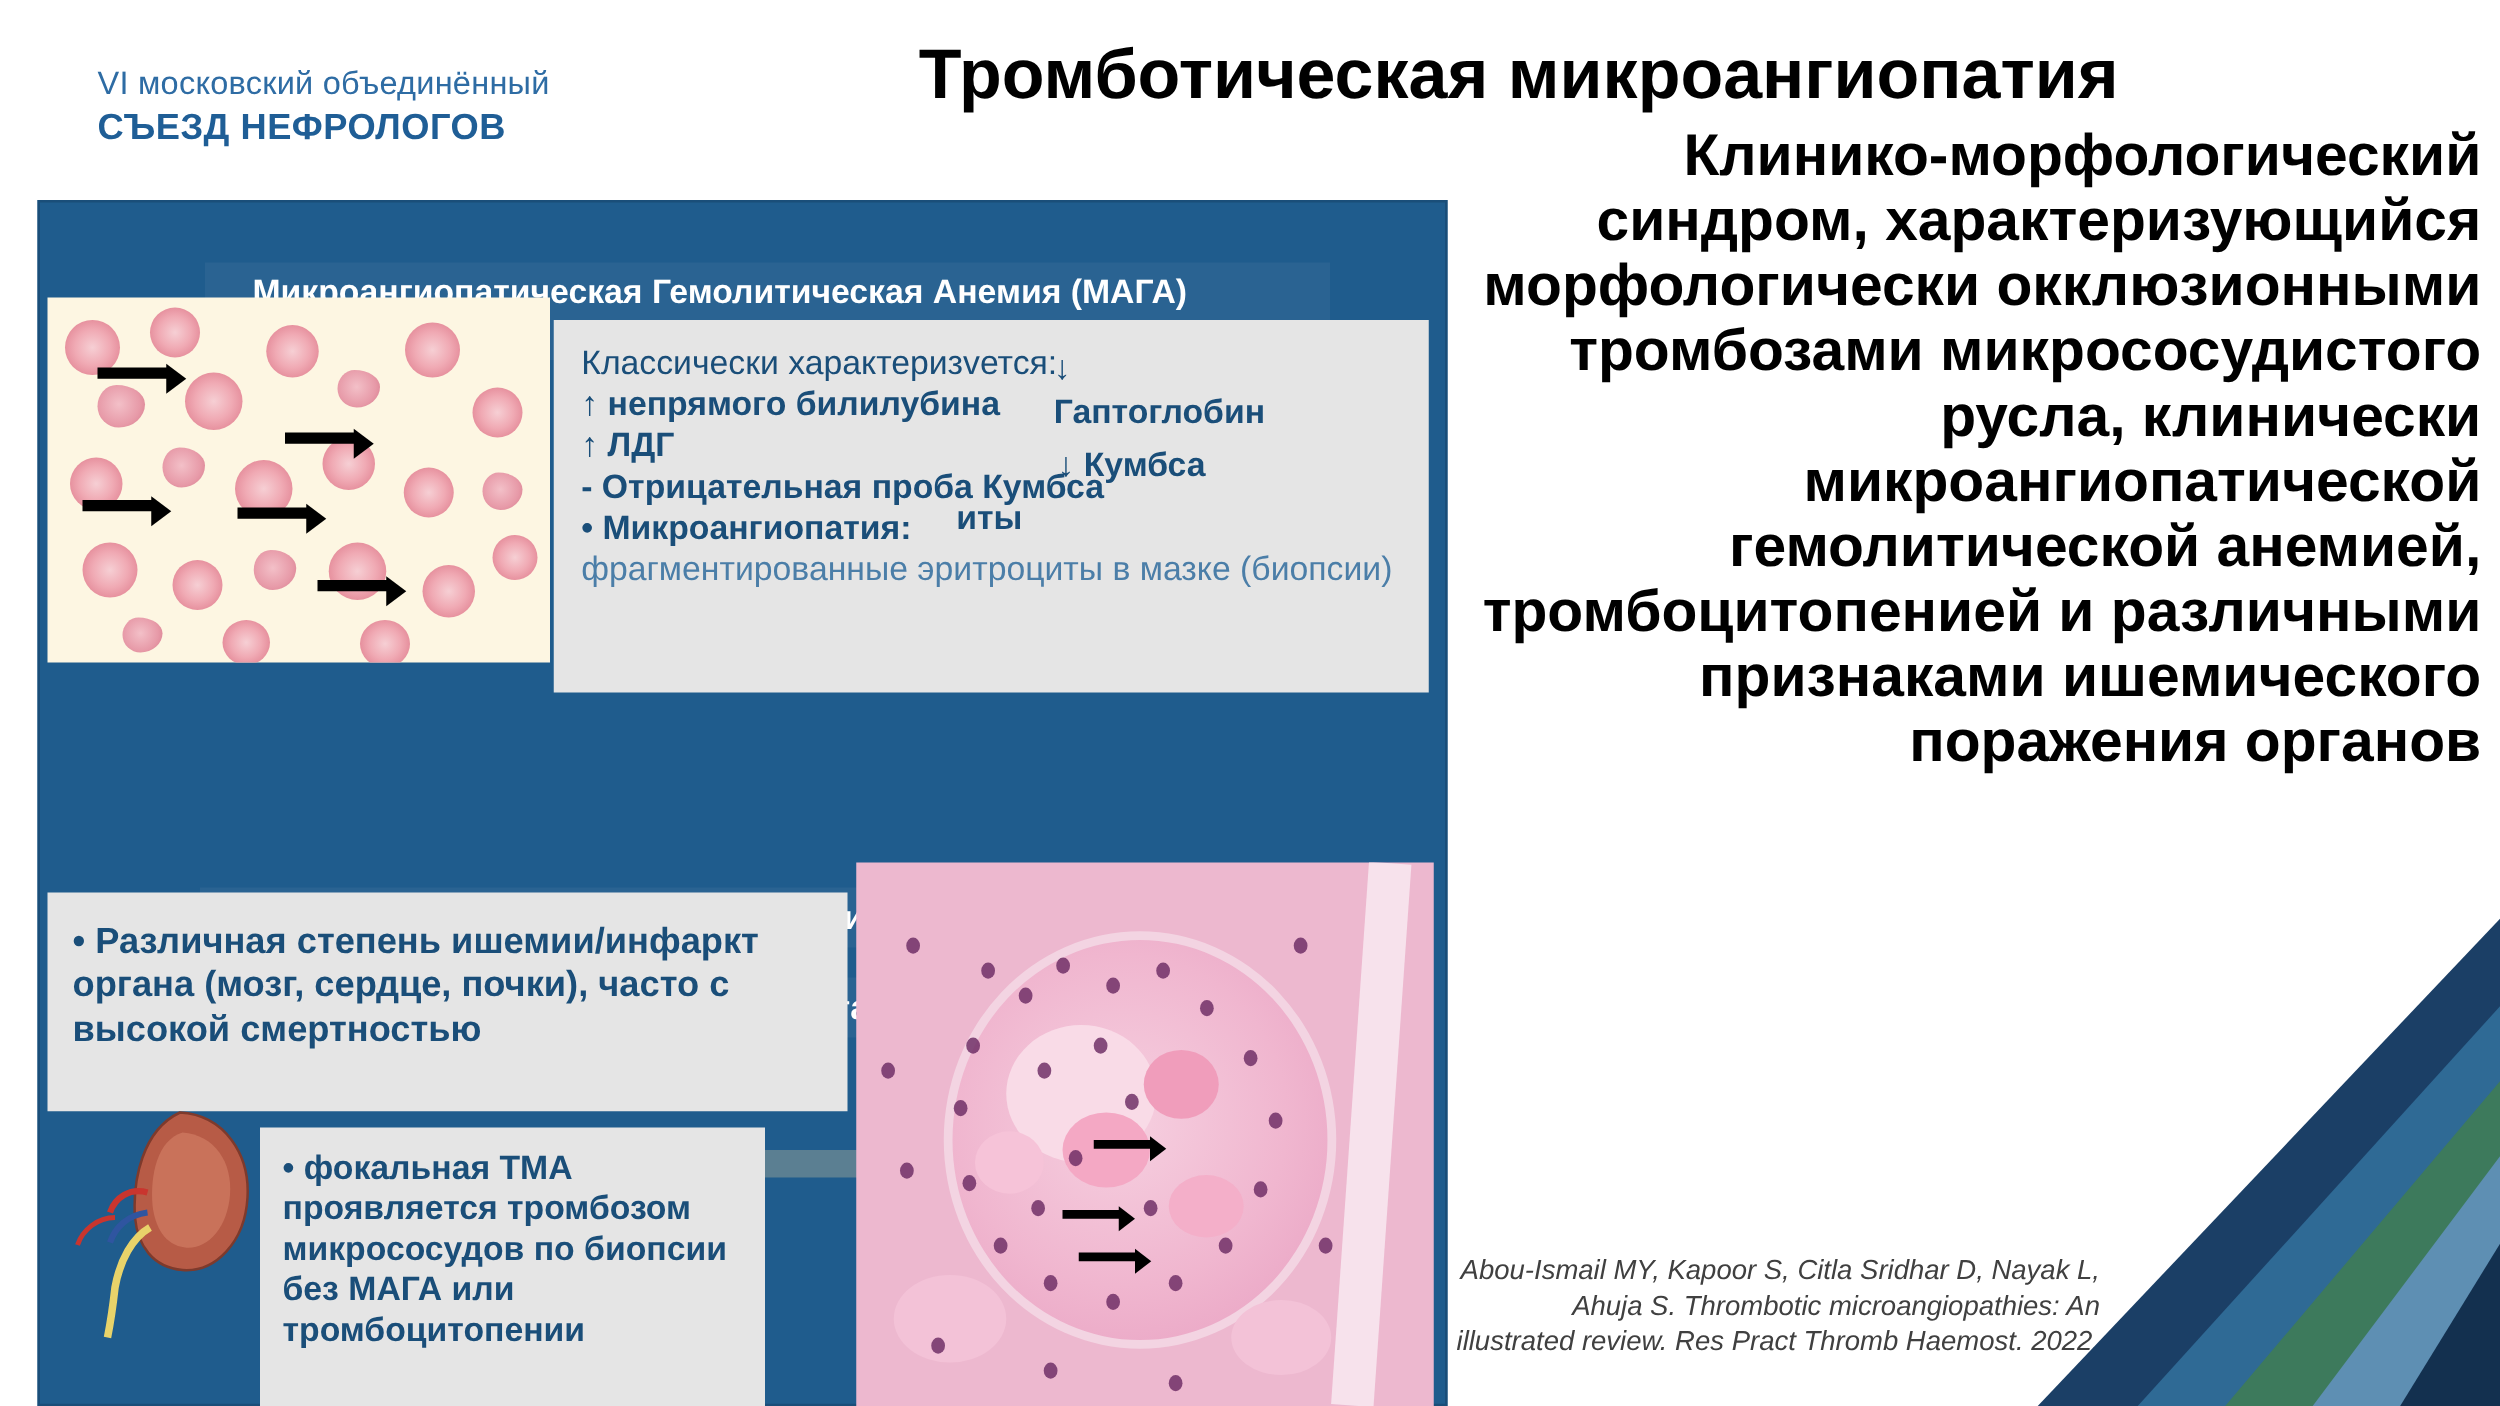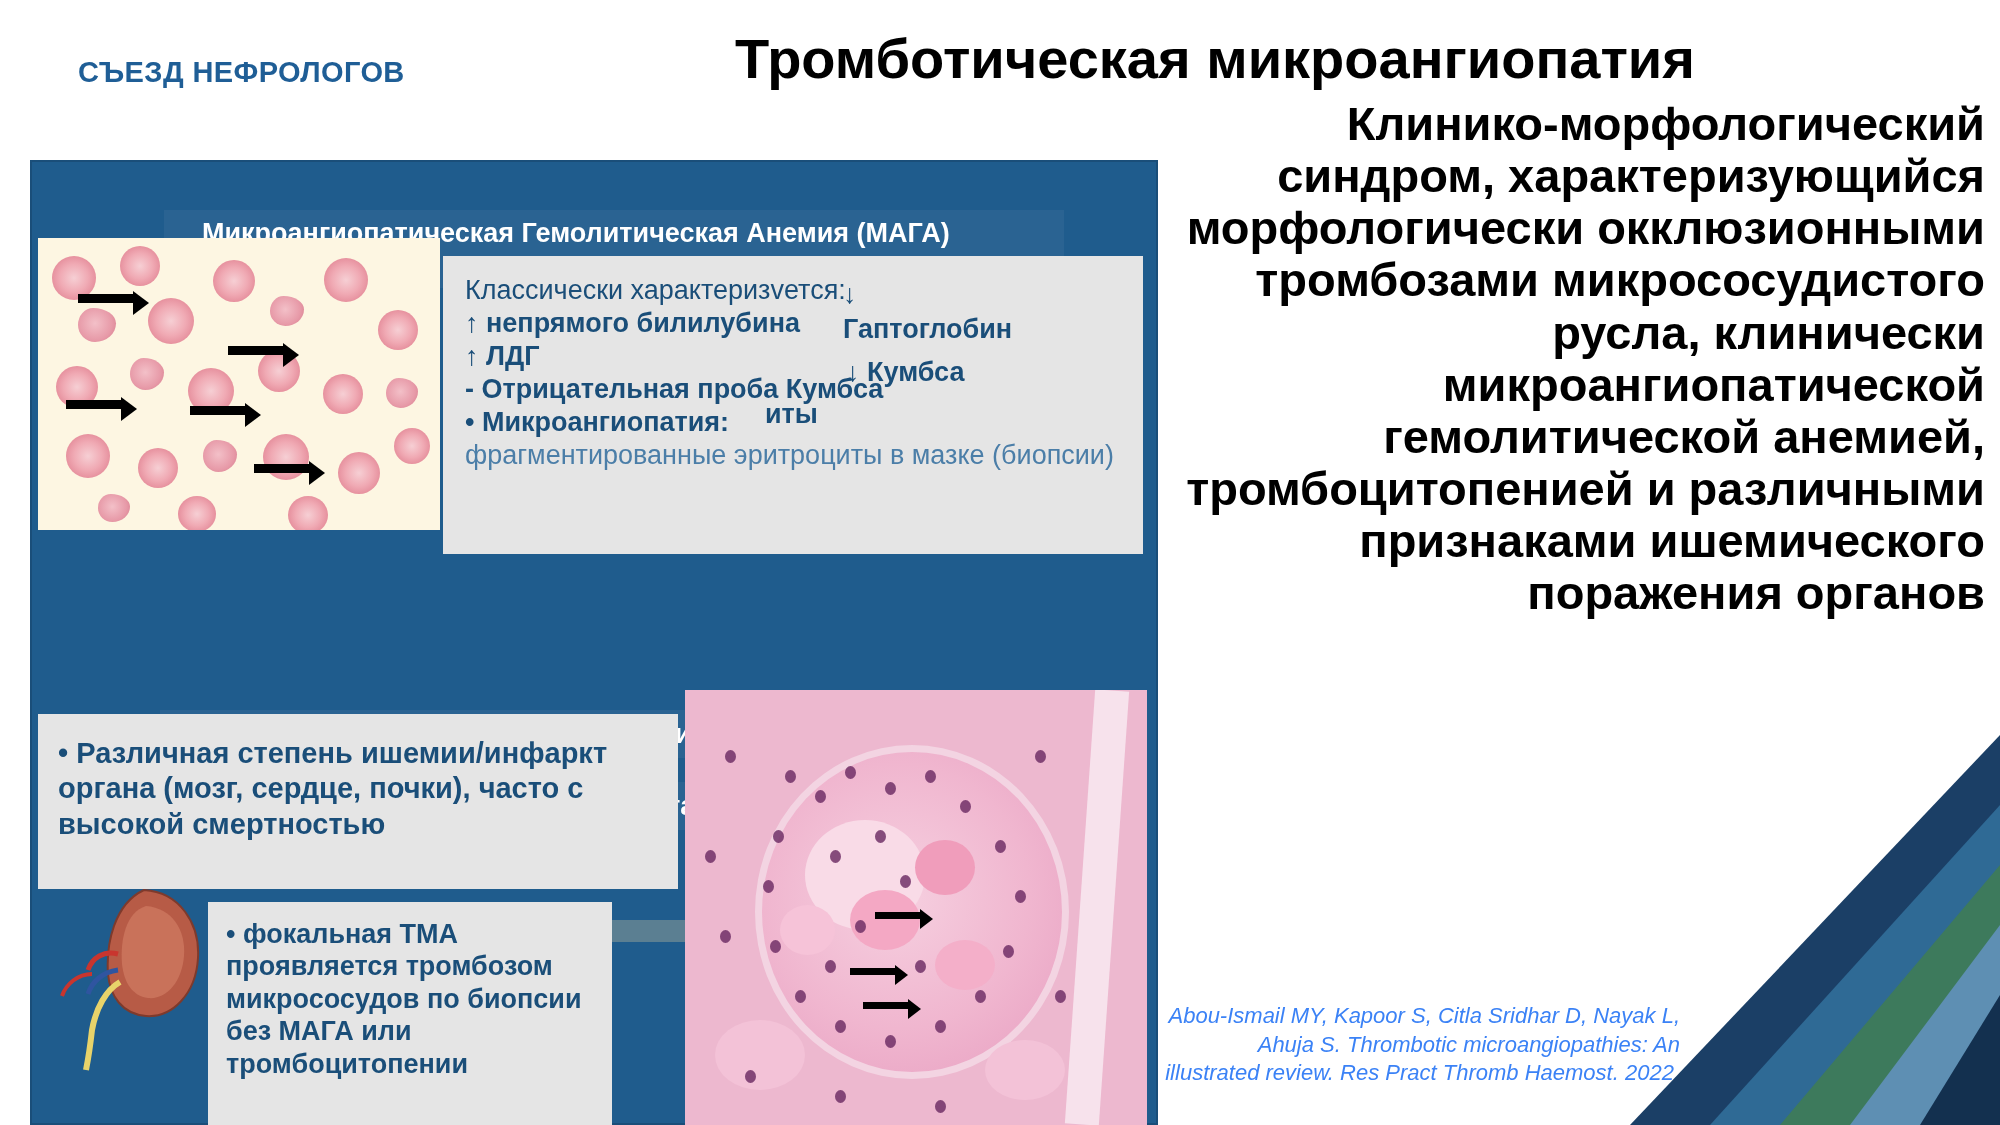--- a/index.html
+++ b/index.html
@@ -302,38 +302,39 @@
   }
   .reference {
     position: absolute;
     left: 1160px;
     top: 1002px;
     width: 520px;
     text-align: right;
     font-size: 22px;
     font-style: italic;
     line-height: 1.3;
-    color: #3b82f6;
+    color: #404040;
   }
 
   
   .corner {
     position: absolute;
     right: 0;
     bottom: 0;
     width: 620px;
     height: 430px;
     overflow: hidden;
     pointer-events: none;
   }
 </style>
 </head>
 <body>
 
 <div class="logo">
+  <div class="logo-line1">VI московский объединённый</div>
   <div class="logo-line2">СЪЕЗД НЕФРОЛОГОВ</div>
 </div>
 
 <div class="slide-title">Тромботическая микроангиопатия</div>
 
 <div class="diagram">
 
   <div class="band b1">Микроангиопатическая Гемолитическая Анемия (МАГА)</div>
   <div class="band b2">Неиммунная Тромбоцитопения</div>
   <div class="band b3">Ишемия органа</div>

